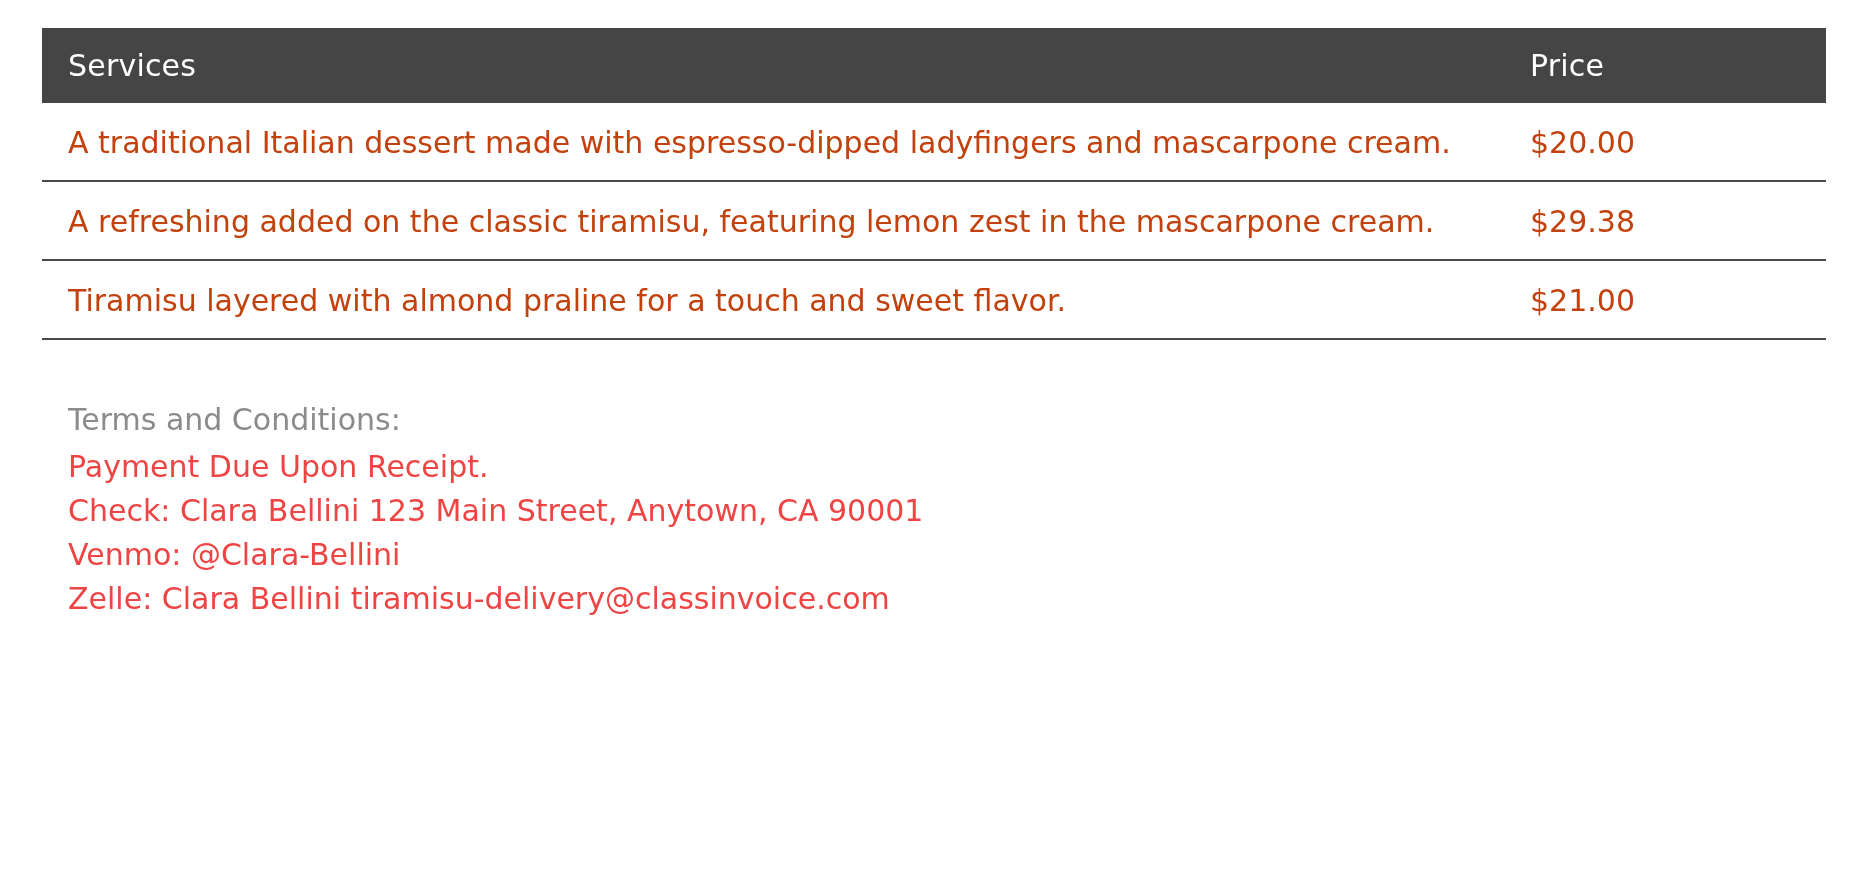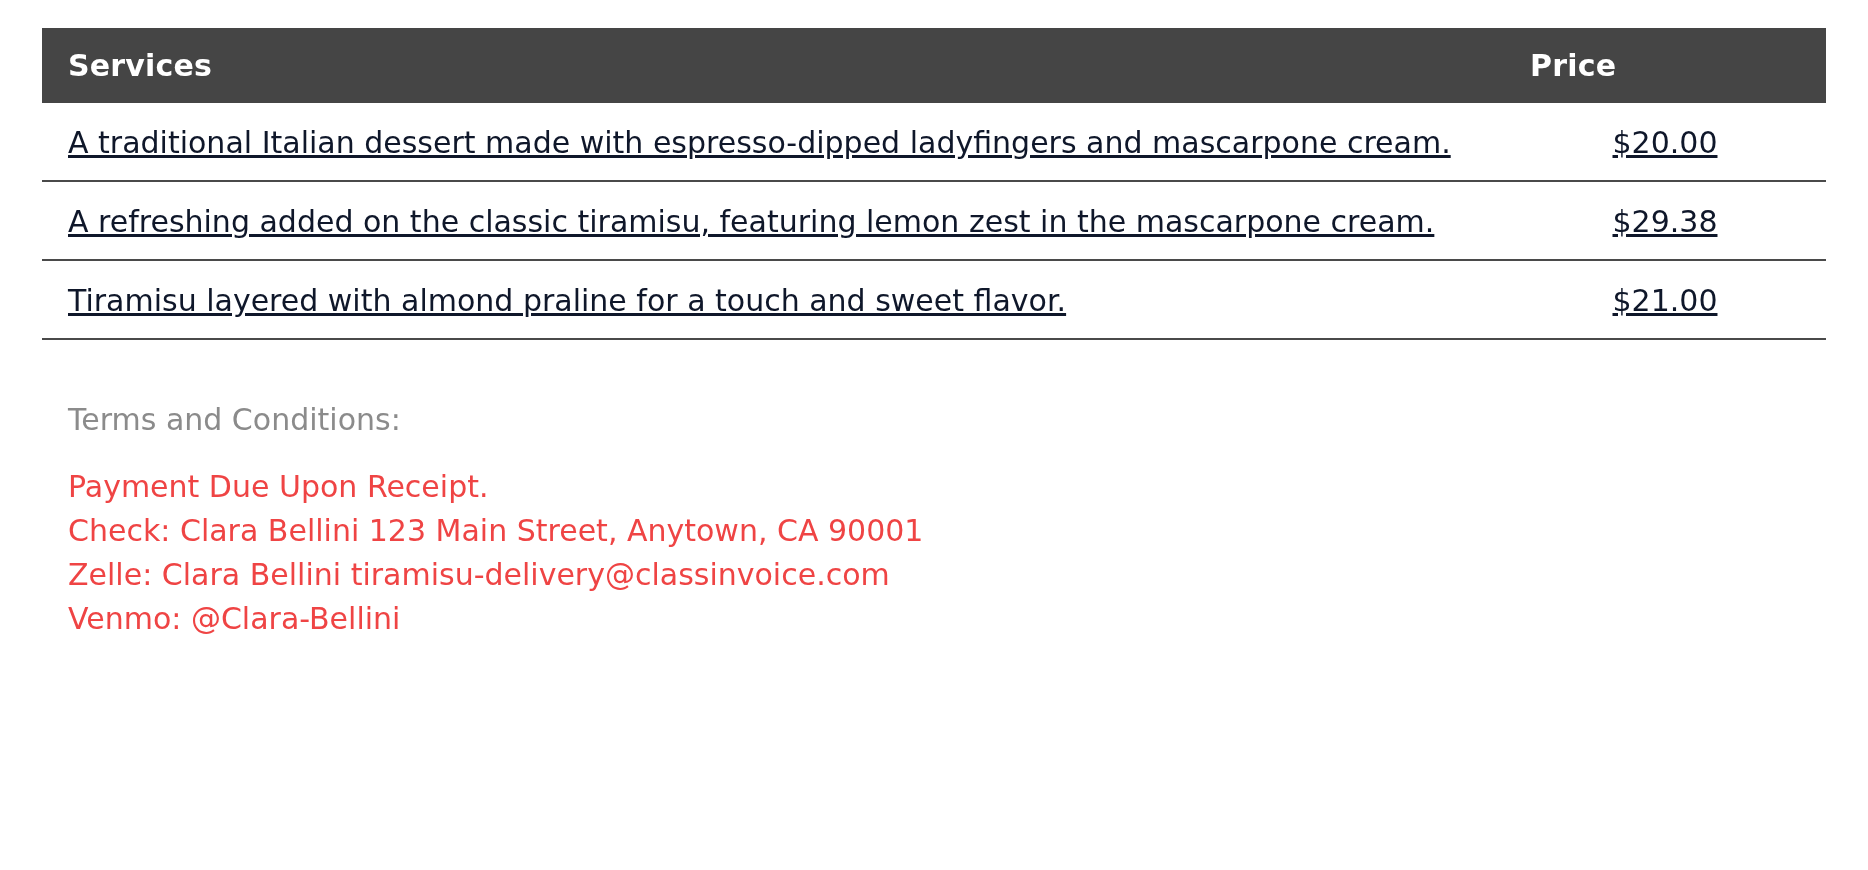--- a/index.html
+++ b/index.html
@@ -22,60 +22,59 @@
   }
   table.invoice-table {
     width: 100%;
     border-collapse: collapse;
     table-layout: fixed;
   }
   table.invoice-table thead th {
     background: #454545;
     color: #ffffff;
     font-size: 30px;
-    font-weight: bold;
+    font-weight: normal;
     padding: 20px 26px;
     text-align: left;
     letter-spacing: 0.2px;
   }
   table.invoice-table thead th.price-col {
     text-align: left;
   }
   table.invoice-table tbody td {
     font-size: 30px;
     padding: 22px 26px 20px 26px;
     border-bottom: 2px solid #4a4a4a;
     vertical-align: middle;
-    color: #0f172a;
+    color: #c2410c;
     white-space: nowrap;
     overflow: hidden;
     text-overflow: ellipsis;
-    text-decoration: underline;
   }
   table.invoice-table tbody td.price-cell {
-    text-align: center;
+    text-align: left;
     white-space: nowrap;
   }
   table.invoice-table tbody tr.total-row td {
     border-bottom: none;
     font-weight: bold;
     font-size: 30px;
     padding-top: 24px;
   }
   table.invoice-table tbody tr.total-row td.total-label {
     text-align: right;
   }
   .terms {
     margin-top: 62px;
     padding-left: 26px;
   }
   .terms-title {
     color: #8b8b8b;
     font-size: 30px;
-    margin-bottom: 28px;
+    margin-bottom: 8px;
   }
   .terms-line {
     font-size: 30px;
     color: #ef4444;
     line-height: 1.47;
   }
 </style>
 </head>
 <body>
 
@@ -101,17 +100,17 @@
         <td>Tiramisu layered with almond praline for a touch and sweet flavor.</td>
         <td class="price-cell">$21.00</td>
       </tr>
     </tbody>
   </table>
 
   <div class="terms">
     <div class="terms-title">Terms and Conditions:</div>
     <div class="terms-line">Payment Due Upon Receipt.</div>
     <div class="terms-line">Check: Clara Bellini 123 Main Street, Anytown, CA 90001</div>
+    <div class="terms-line">Venmo: @Clara-Bellini</div>
     <div class="terms-line">Zelle: Clara Bellini tiramisu-delivery@classinvoice.com</div>
-    <div class="terms-line">Venmo: @Clara-Bellini</div>
   </div>
 
 </div>
 
 </body></html>

